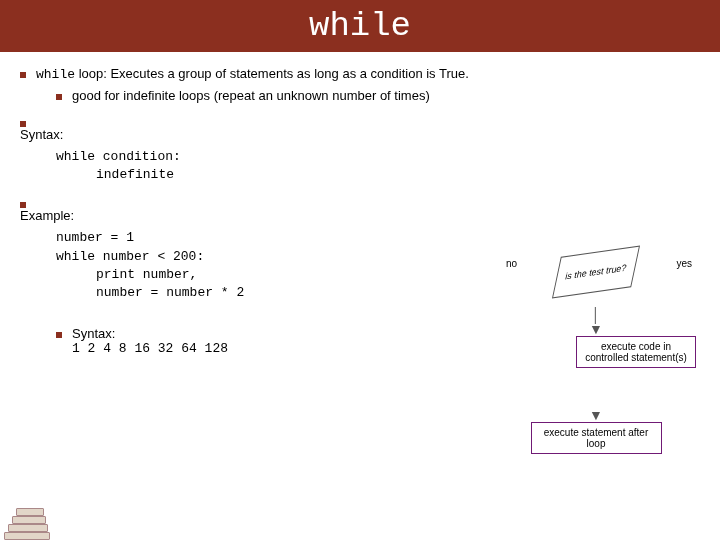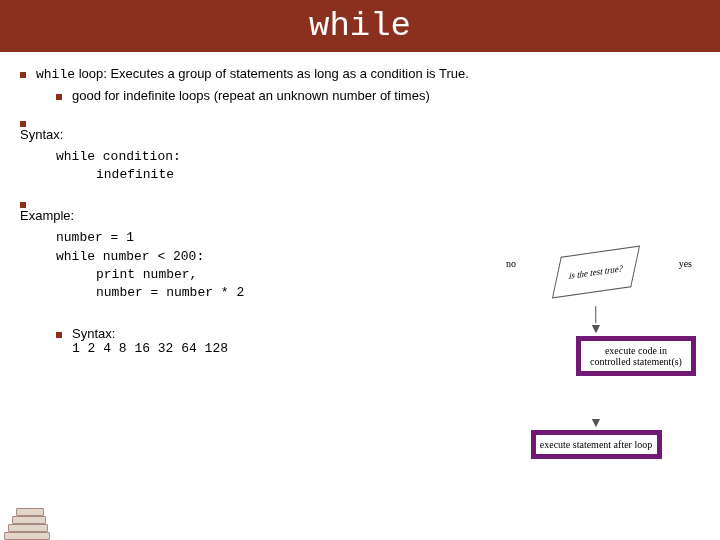--- a/index.html
+++ b/index.html
@@ -47,24 +47,23 @@
     margin-left: 36px;
     font-family: "Courier New", monospace;
     line-height: 1.4;
   }
   .indent1 { margin-left: 40px; }
   .diagram {
     position: absolute;
     right: 24px;
     top: 200px;
     width: 200px;
-    font-family: Liberation Serif, serif;
   }
   .flow-node {
-    border: 5px solid #701a75;
+    border: 1px solid #701a75;
     font-size: 10px;
     text-align: center;
     padding: 4px;
     background: #fff;
   }
   .diamond-wrap {
     display: flex;
     justify-content: center;
     position: relative;
     height: 56px;

